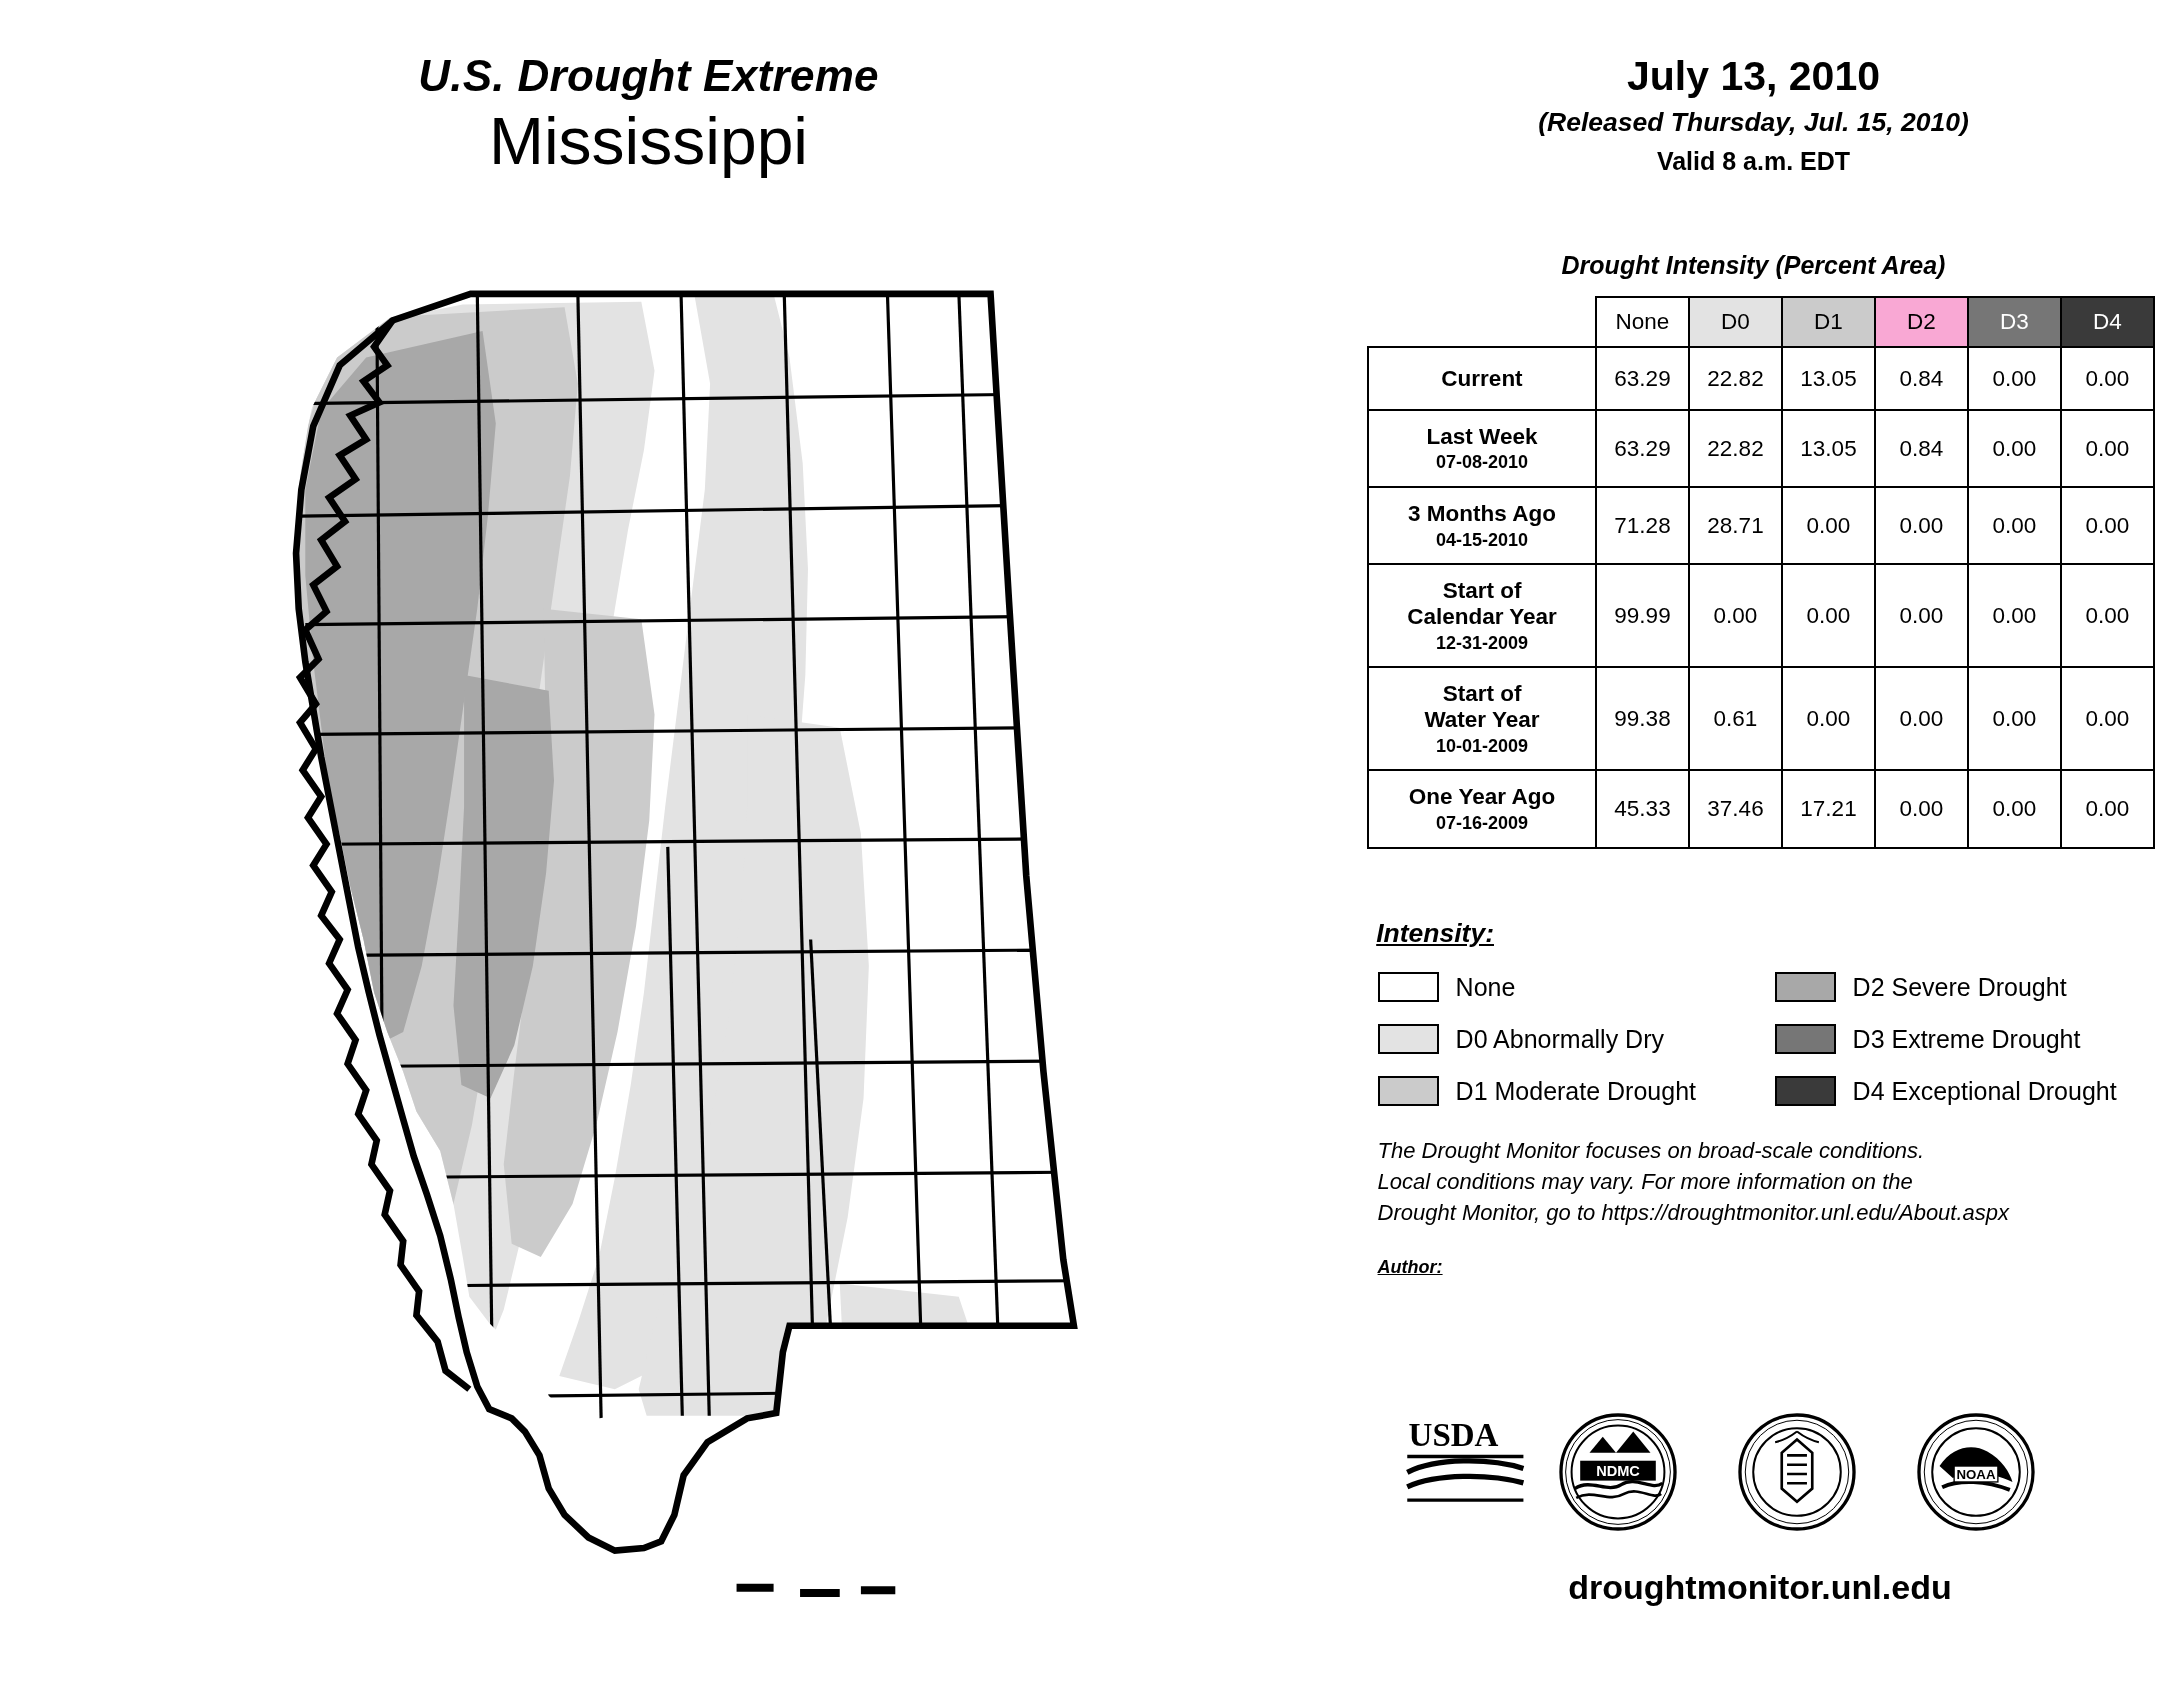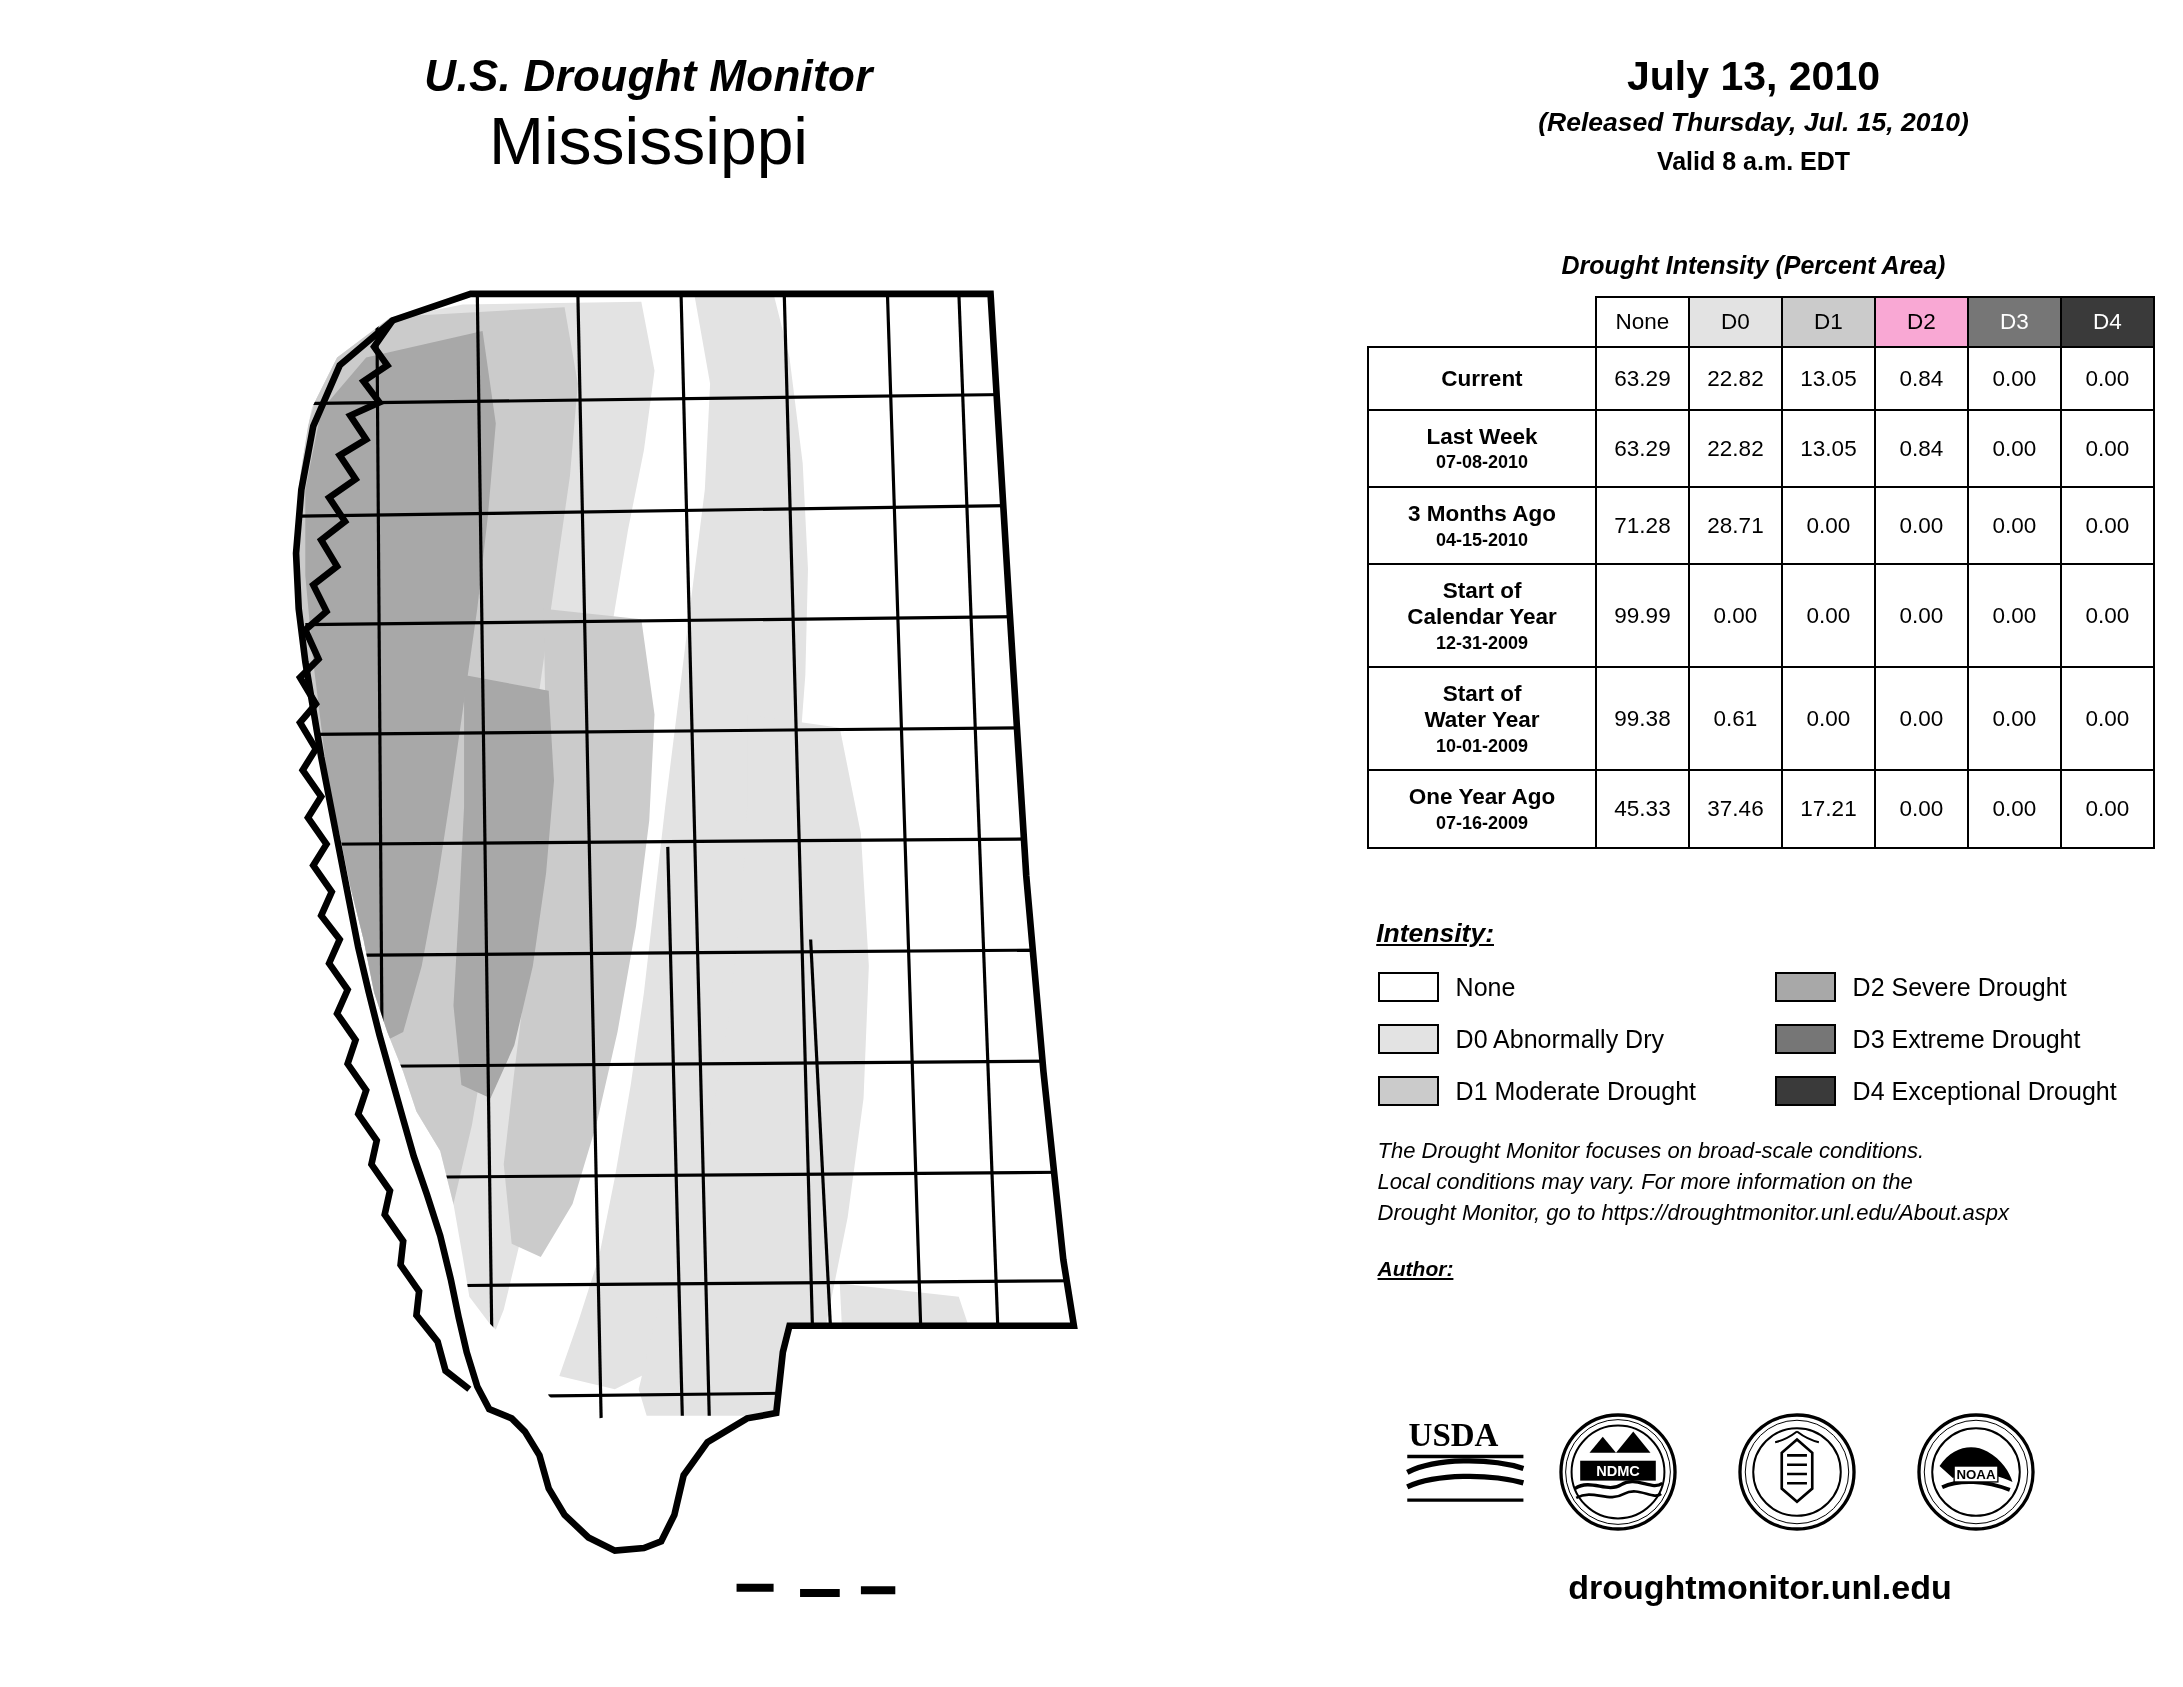--- a/index.html
+++ b/index.html
@@ -210,21 +210,21 @@
     font-size: 22px;
     font-style: italic;
     line-height: 1.42;
   }
 
   
   .author-title {
     position: absolute;
     left: 14.6px;
     top: 1257px;
-    font-size: 21px;
+    font-size: 18px;
     font-style: italic;
     font-weight: bold;
     text-decoration: underline;
   }
   .author-name {
     position: absolute;
     left: 14.6px;
     top: 1298px;
     font-size: 25px;
     line-height: 1.42;
@@ -256,21 +256,21 @@
     font-size: 34px;
     font-weight: bold;
   }
 </style>
 </head>
 <body>
 
 <div class="left-panel">
 
   <div class="title-block">
-    <div class="title-line1">U.S. Drought Monitor</div>
+    <div class="title-line1">U.S. Drought Extreme</div>
     <div class="title-line2">Mississippi</div>
   </div>
 
   <div class="map-wrap">
     <svg viewBox="0 0 700 1025" xmlns="http://www.w3.org/2000/svg">
       <defs>
         <clipPath id="stateClip">
           <path d="M190,10 L585,10 L585,20 L600,250 L612,450 L625,600 L640,740 L648,790
                    L430,790 L425,810 L420,860 L300,860 L270,865 L250,845 L240,820
                    L215,800 L205,790 L190,770 L185,740 L178,700 L168,660 L150,630

